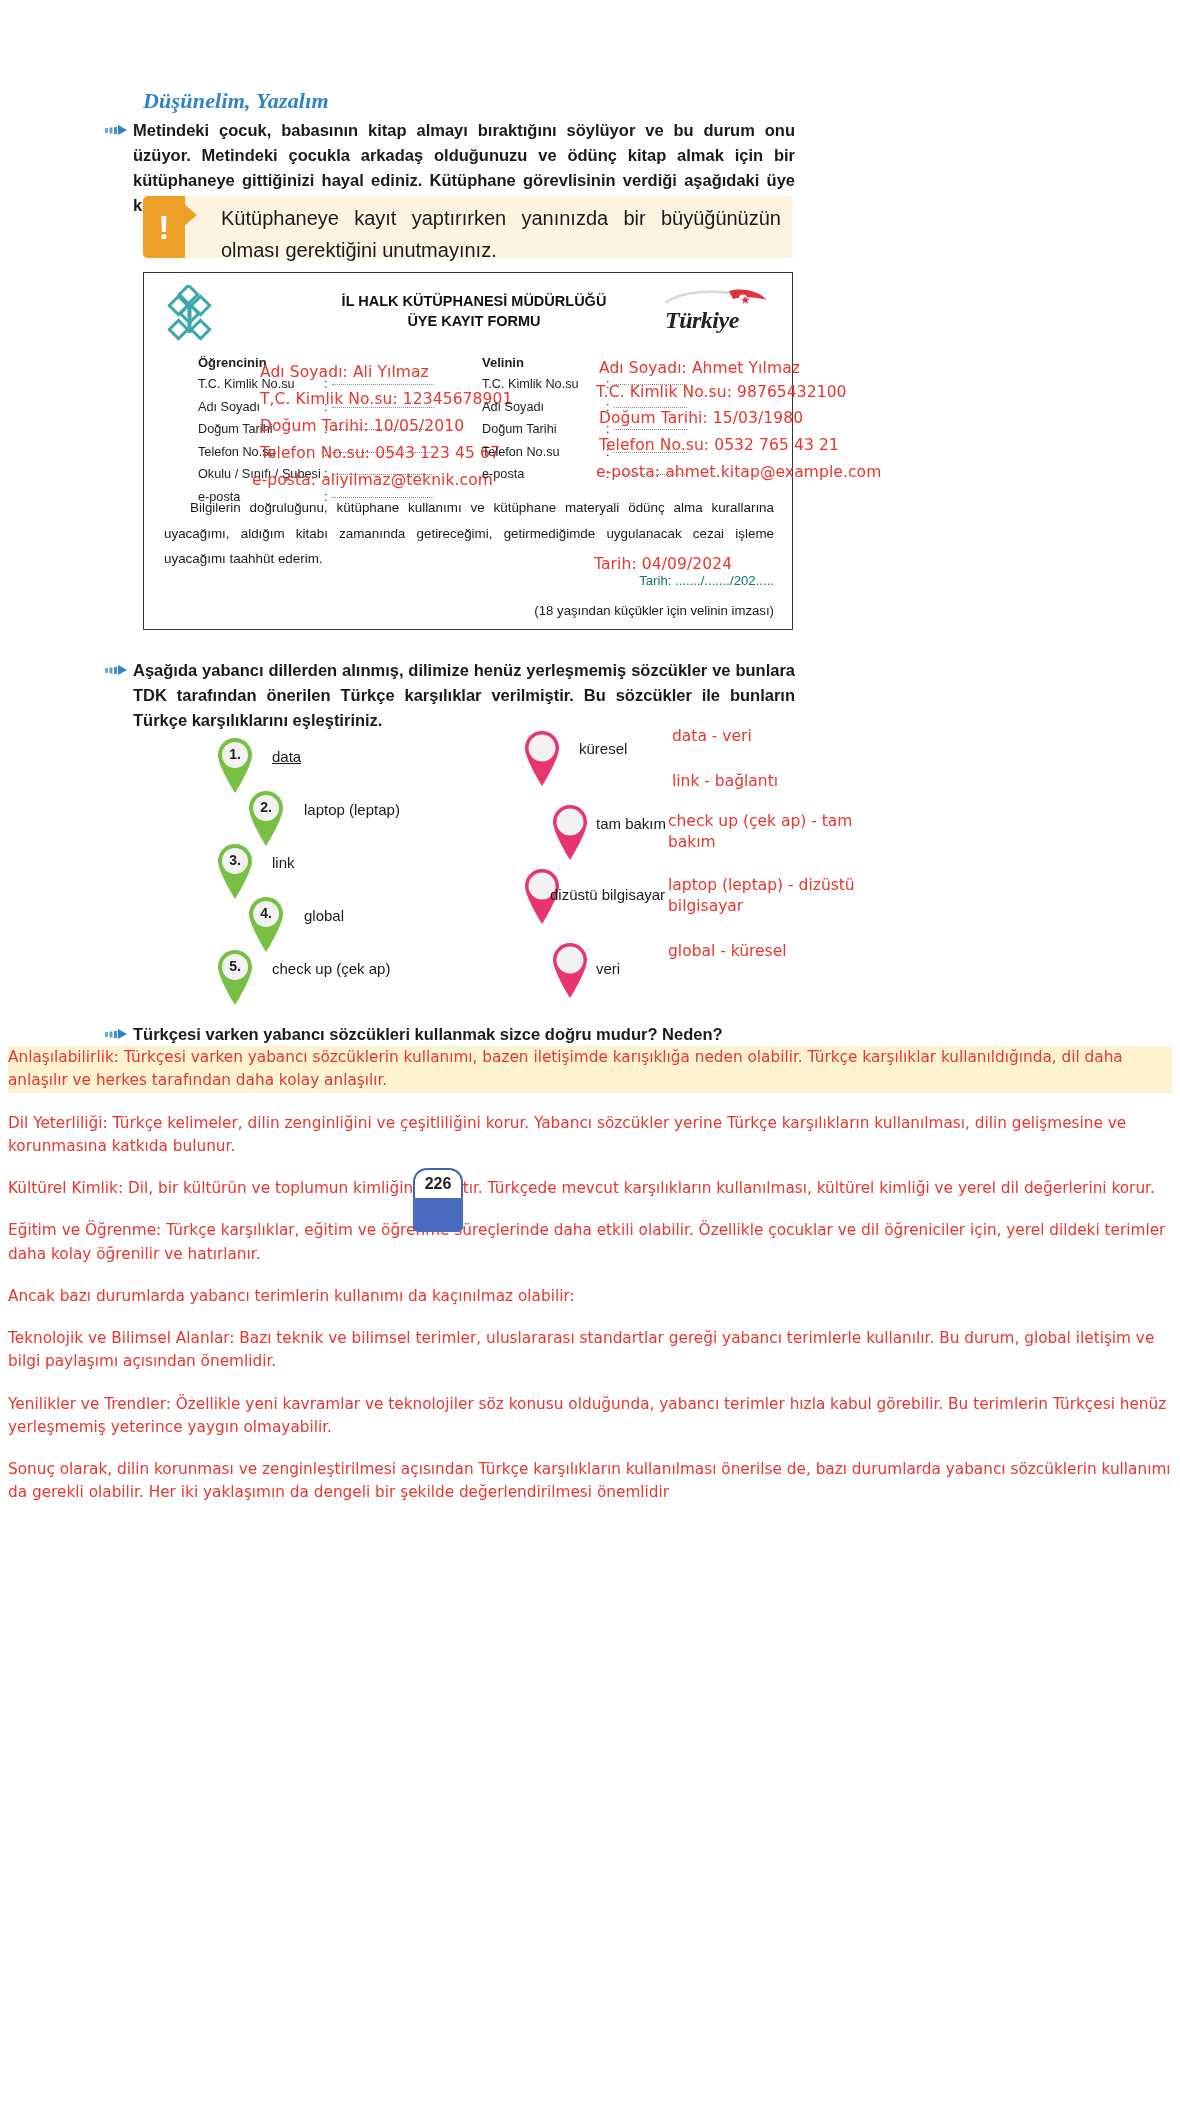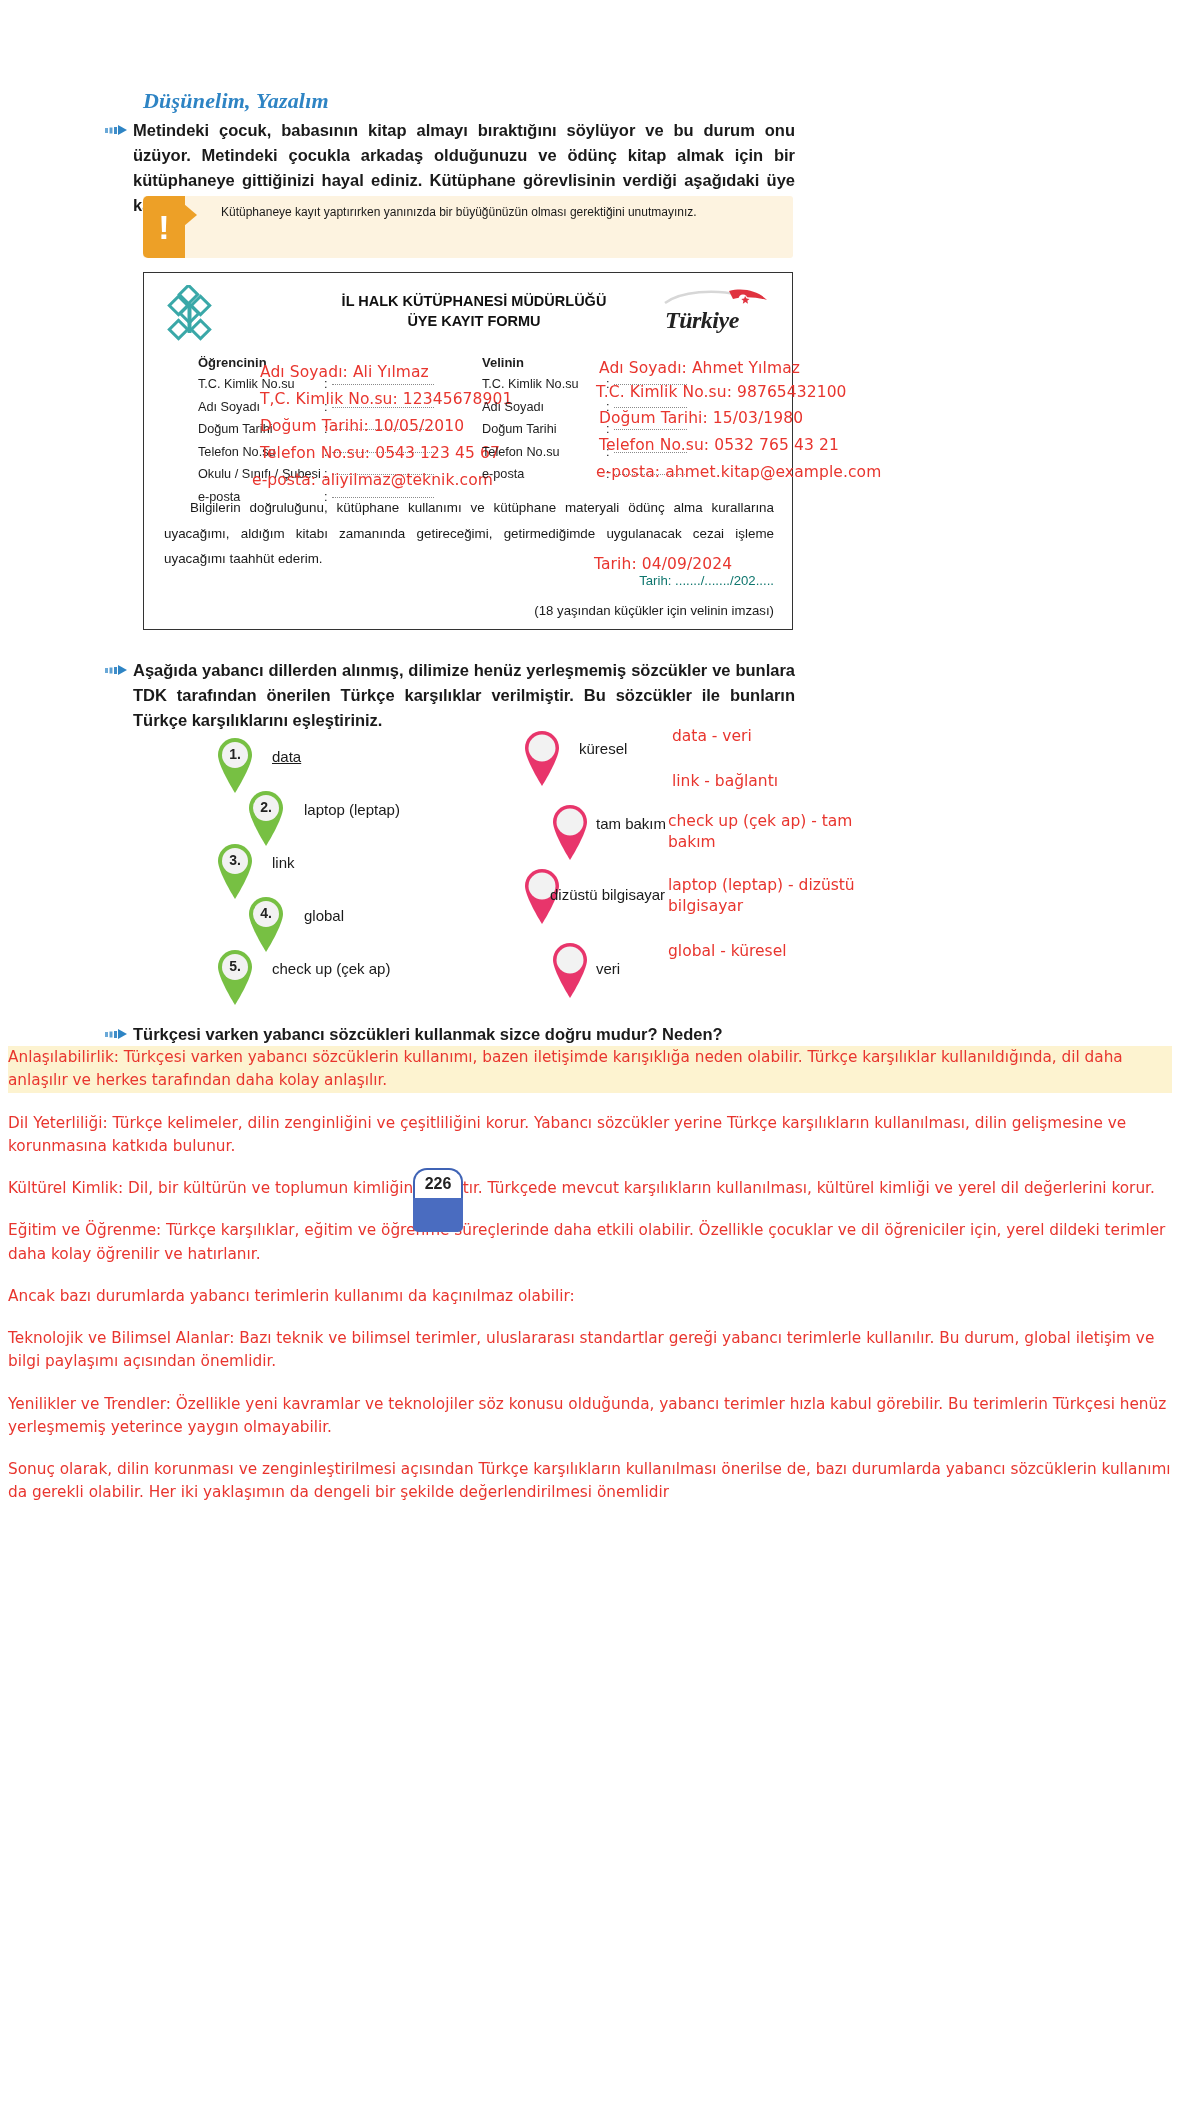--- a/index.html
+++ b/index.html
@@ -58,21 +58,21 @@
     border-top: 11px solid transparent;
     border-bottom: 11px solid transparent;
     border-left: 13px solid #eda027;
   }
   .bang {
     color: #fff; font-weight: bold; font-size: 34px; line-height: 1;
     font-family: "Liberation Sans", sans-serif;
   }
   .note-text {
     position: absolute; left: 78px; top: 7px; right: 12px;
-    font-size: 12px; line-height: 1.58; color: #1a1a1a;
+    font-size: 20px; line-height: 1.58; color: #1a1a1a;
     text-align: justify;
   }
 
   
   .form-box {
     position: absolute;
     left: 143px; top: 272px;
     width: 650px; height: 358px;
     border: 1.4px solid #333;
     background: #fff;

